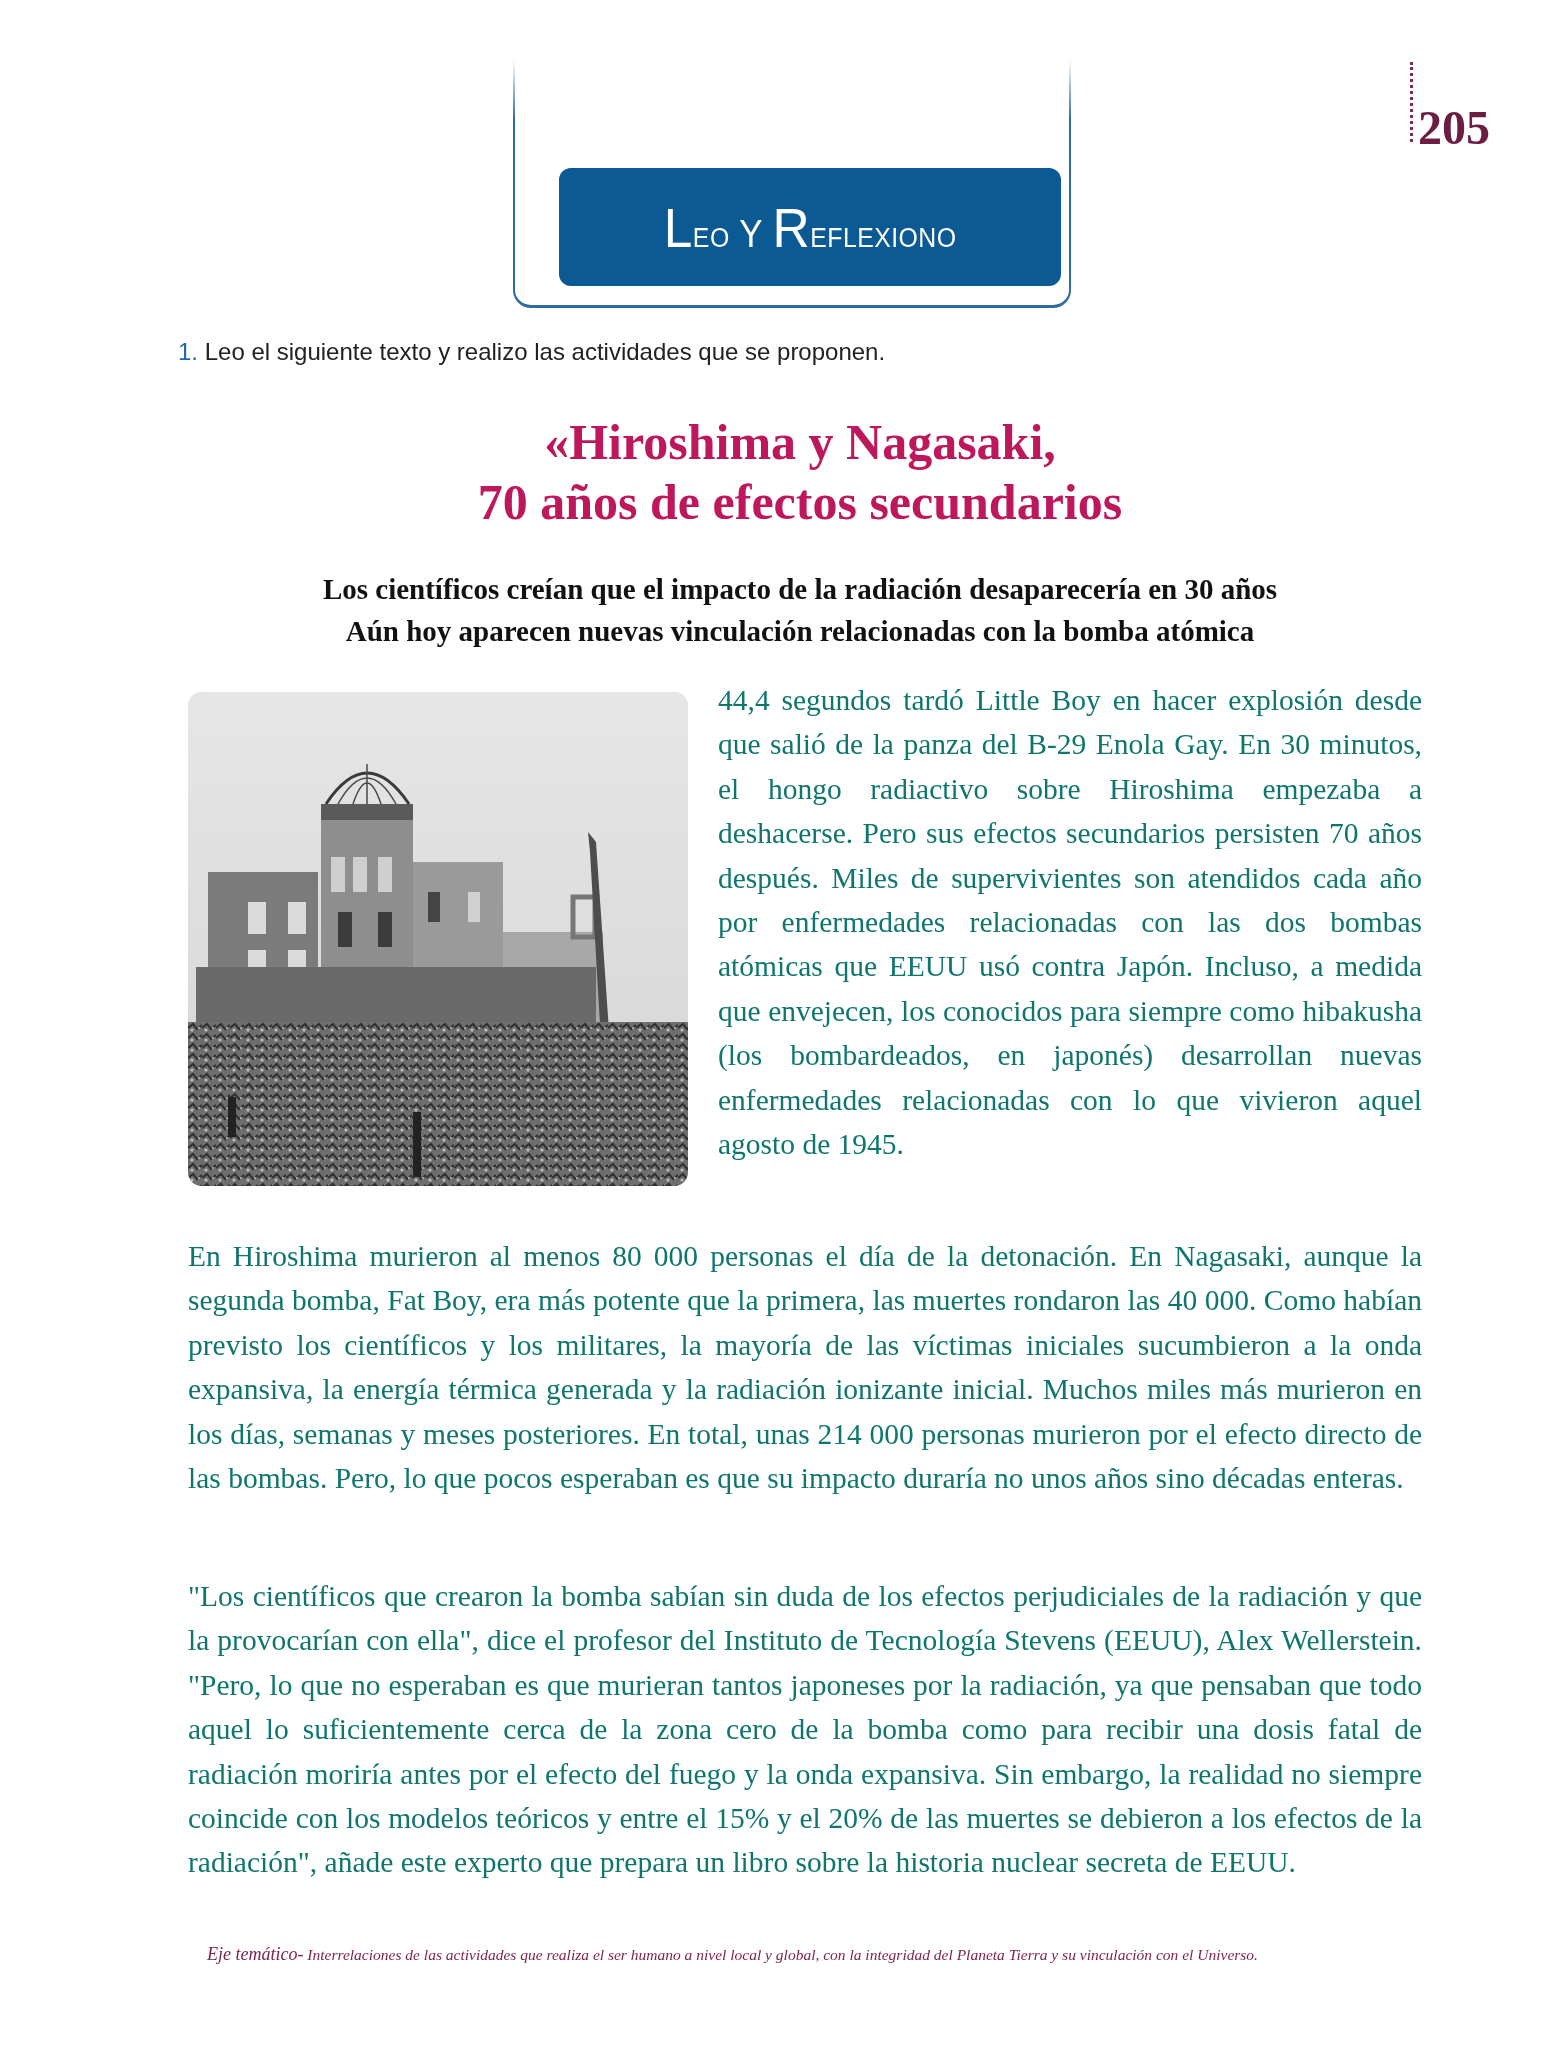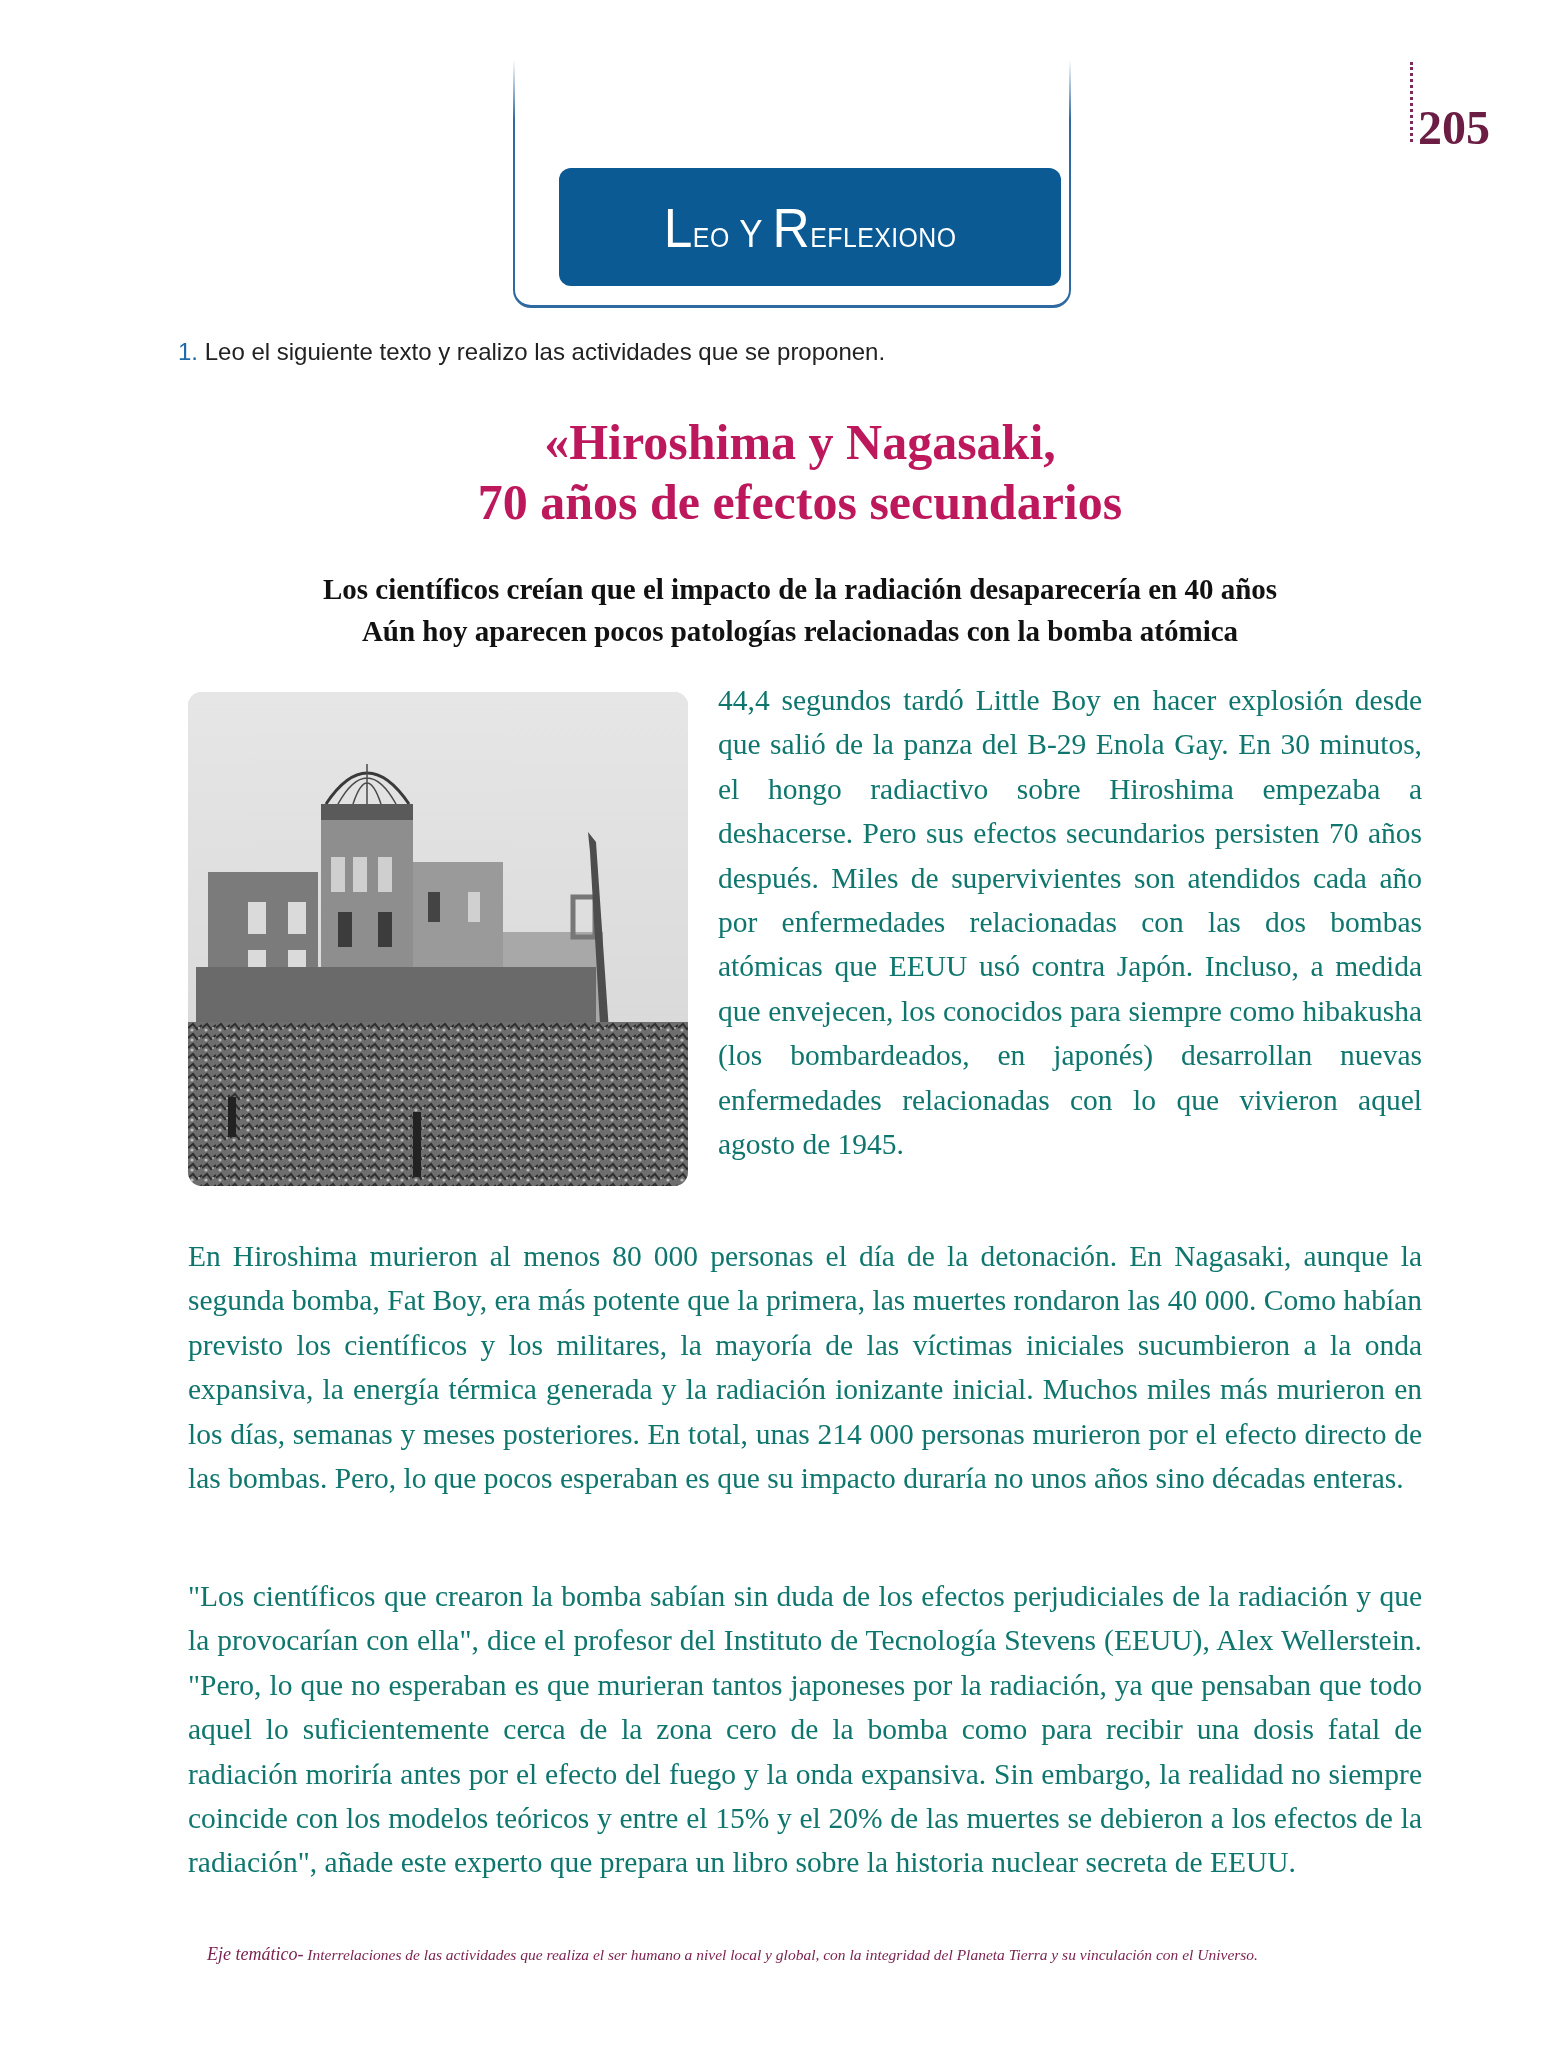--- a/index.html
+++ b/index.html
@@ -101,22 +101,22 @@
   <span class="num">1.</span>
   <span>Leo el siguiente texto y realizo las actividades que se proponen.</span>
 </div>
 
 <div class="headline">
   <div>«Hiroshima y Nagasaki,</div>
   <div>70 años de efectos secundarios</div>
 </div>
 
 <div class="subhead">
-  <div>Los científicos creían que el impacto de la radiación desaparecería en 40 años</div>
-  <div>Aún hoy aparecen pocos patologías relacionadas con la bomba atómica</div>
+  <div>Los científicos creían que el impacto de la radiación desaparecería en 30 años</div>
+  <div>Aún hoy aparecen nuevas vinculación relacionadas con la bomba atómica</div>
 </div>
 
 <div class="photo" role="img" aria-label="Black-and-white photograph of the ruined Hiroshima Genbaku Dome amid rubble">
   <svg viewBox="0 0 500 494" preserveAspectRatio="none">
     <defs>
       <linearGradient id="sky" x1="0" y1="0" x2="0" y2="1">
         <stop offset="0" stop-color="#e6e6e6"></stop>
         <stop offset="1" stop-color="#d4d4d4"></stop>
       </linearGradient>
       <pattern id="rubble" width="14" height="10" patternUnits="userSpaceOnUse">

